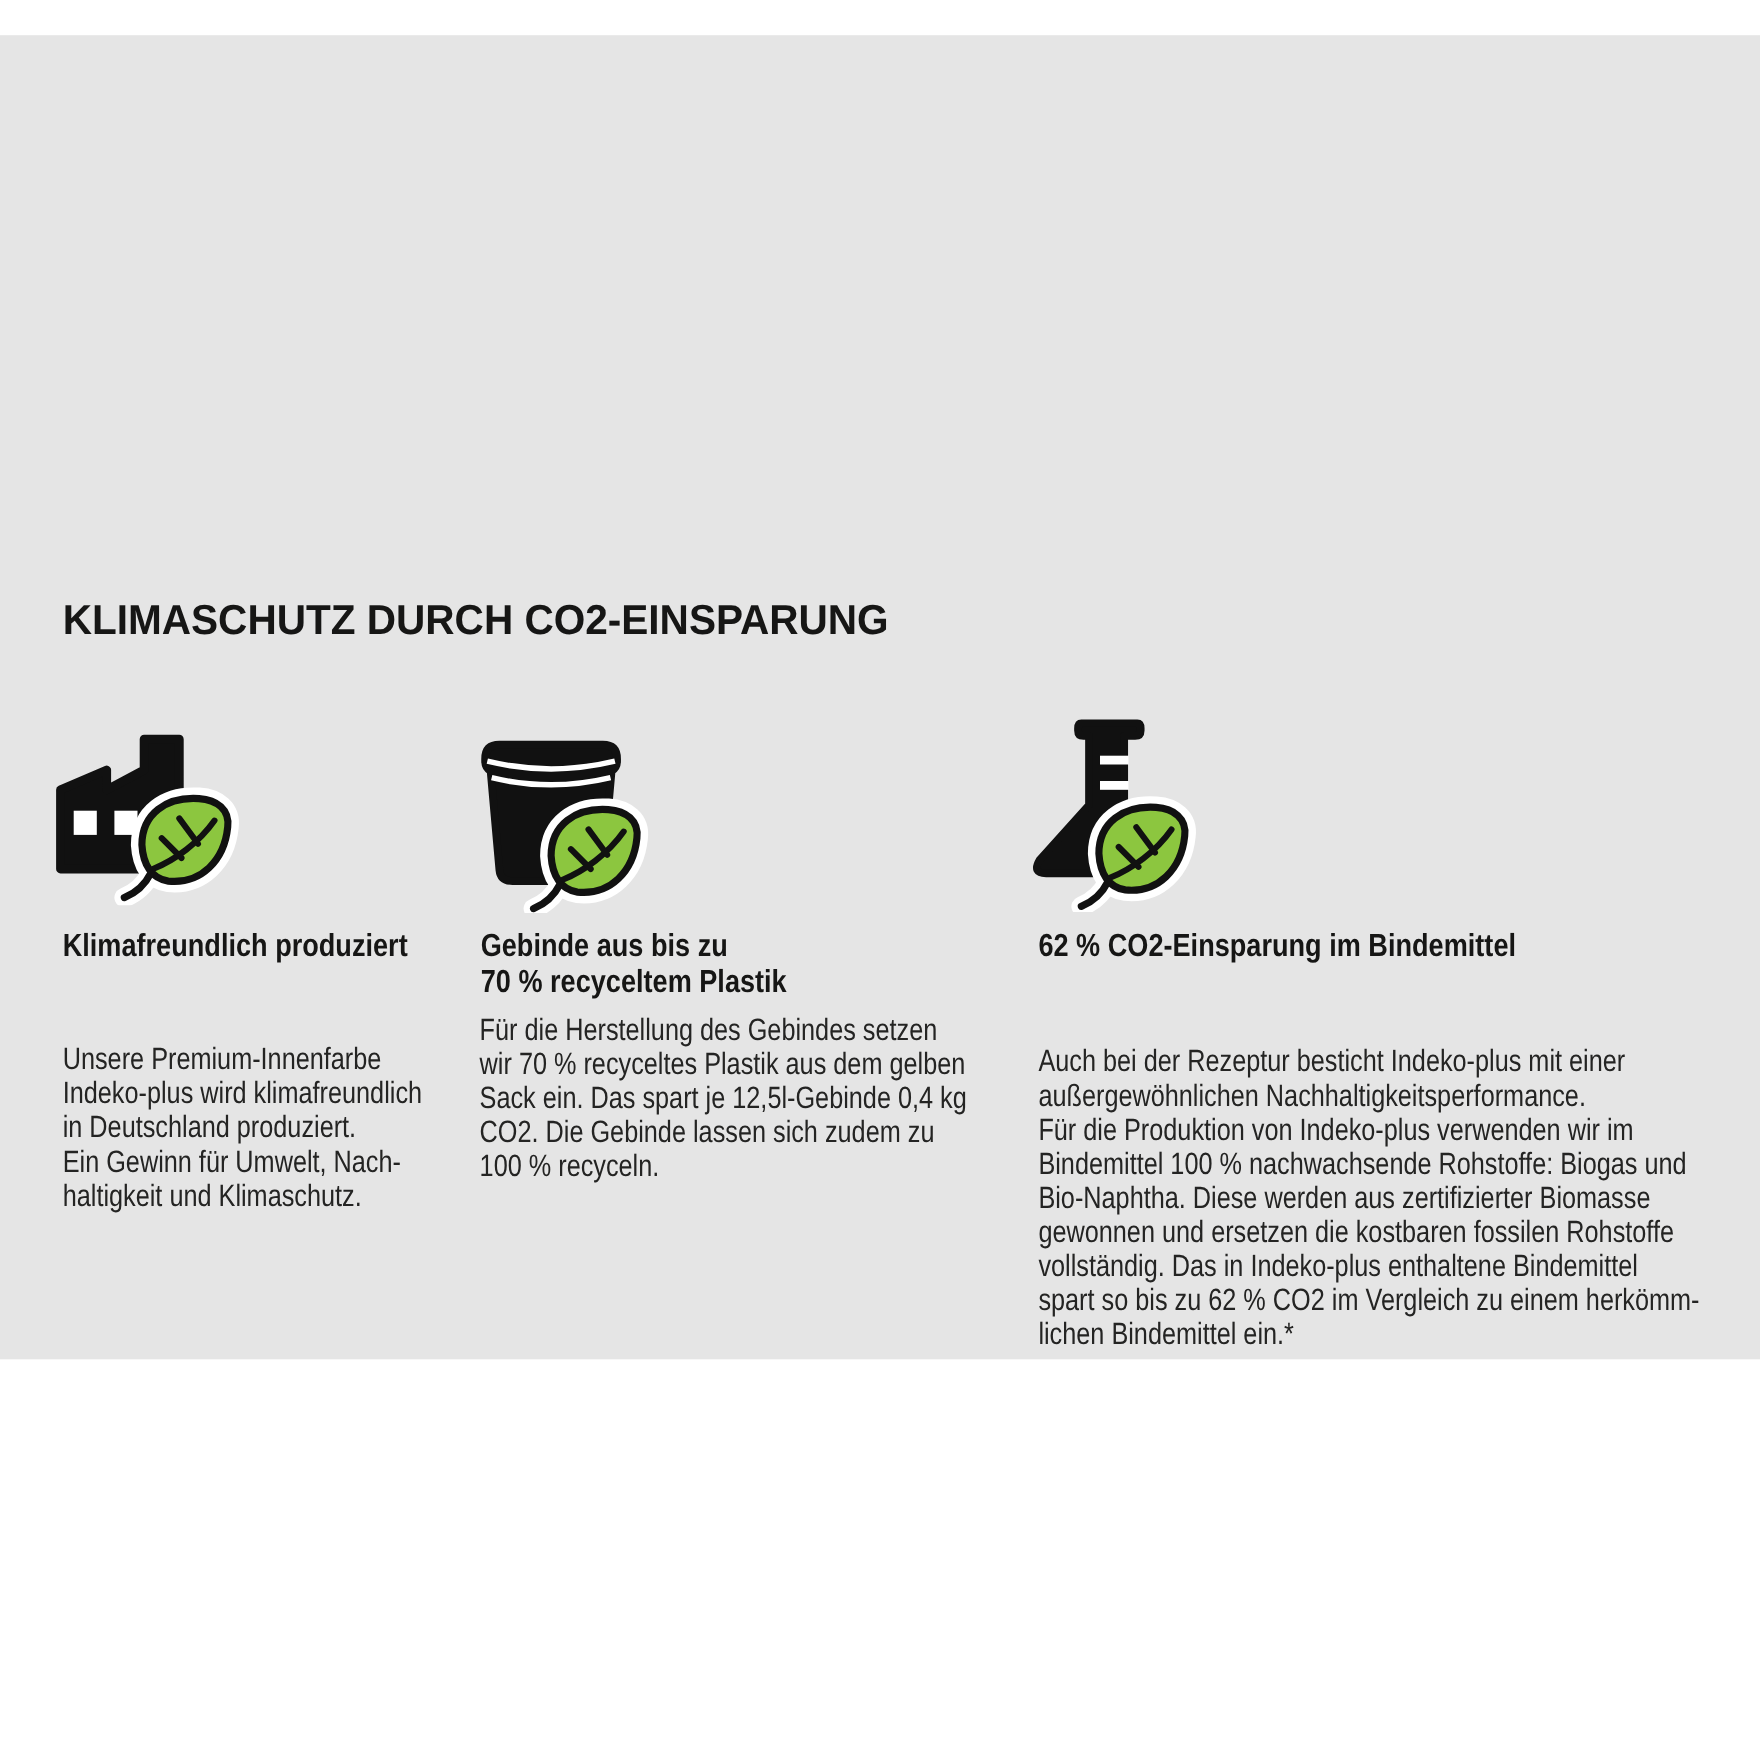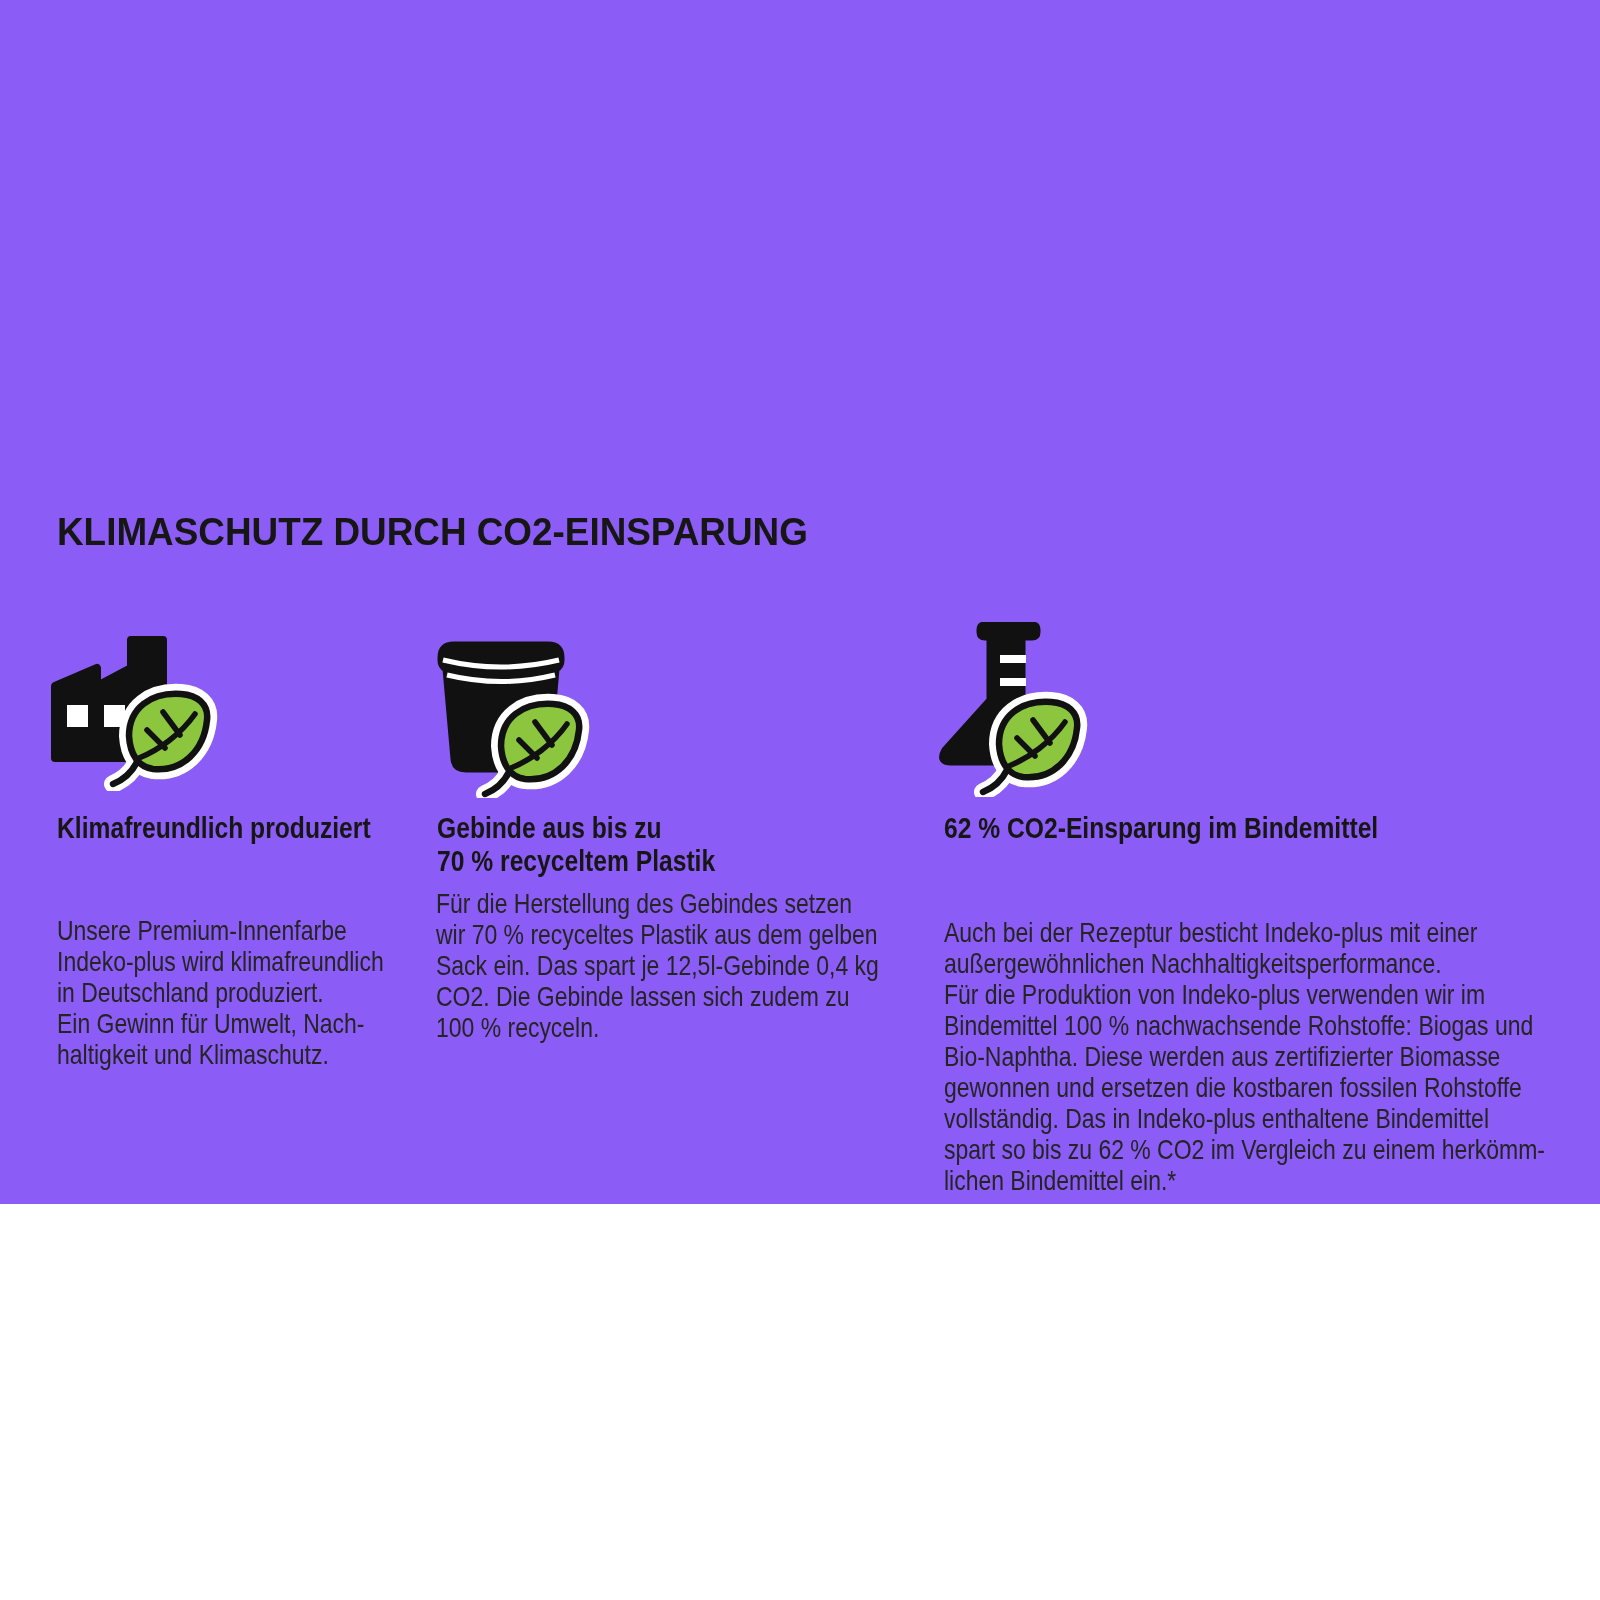--- a/index.html
+++ b/index.html
@@ -1,22 +1,23 @@
 <!DOCTYPE html>
 <html><head>
 <meta charset="utf-8">
 <style>
   html,body{margin:0;padding:0;background:#ffffff;}
   .page{
     position:relative;
     width:1600px;height:1204px;
-    background:#8b5cf6;
+    background:#e5e5e5;
     font-family:"Liberation Sans", sans-serif;
     color:#1d1d1b;
     overflow:hidden;
+    margin-top:32px;
   }
   .title{
     position:absolute;
     left:57px;top:510px;
     margin:0;
     font-size:38px;line-height:44px;
     font-weight:700;
     letter-spacing:0px;
     color:#161615;
     white-space:pre;

